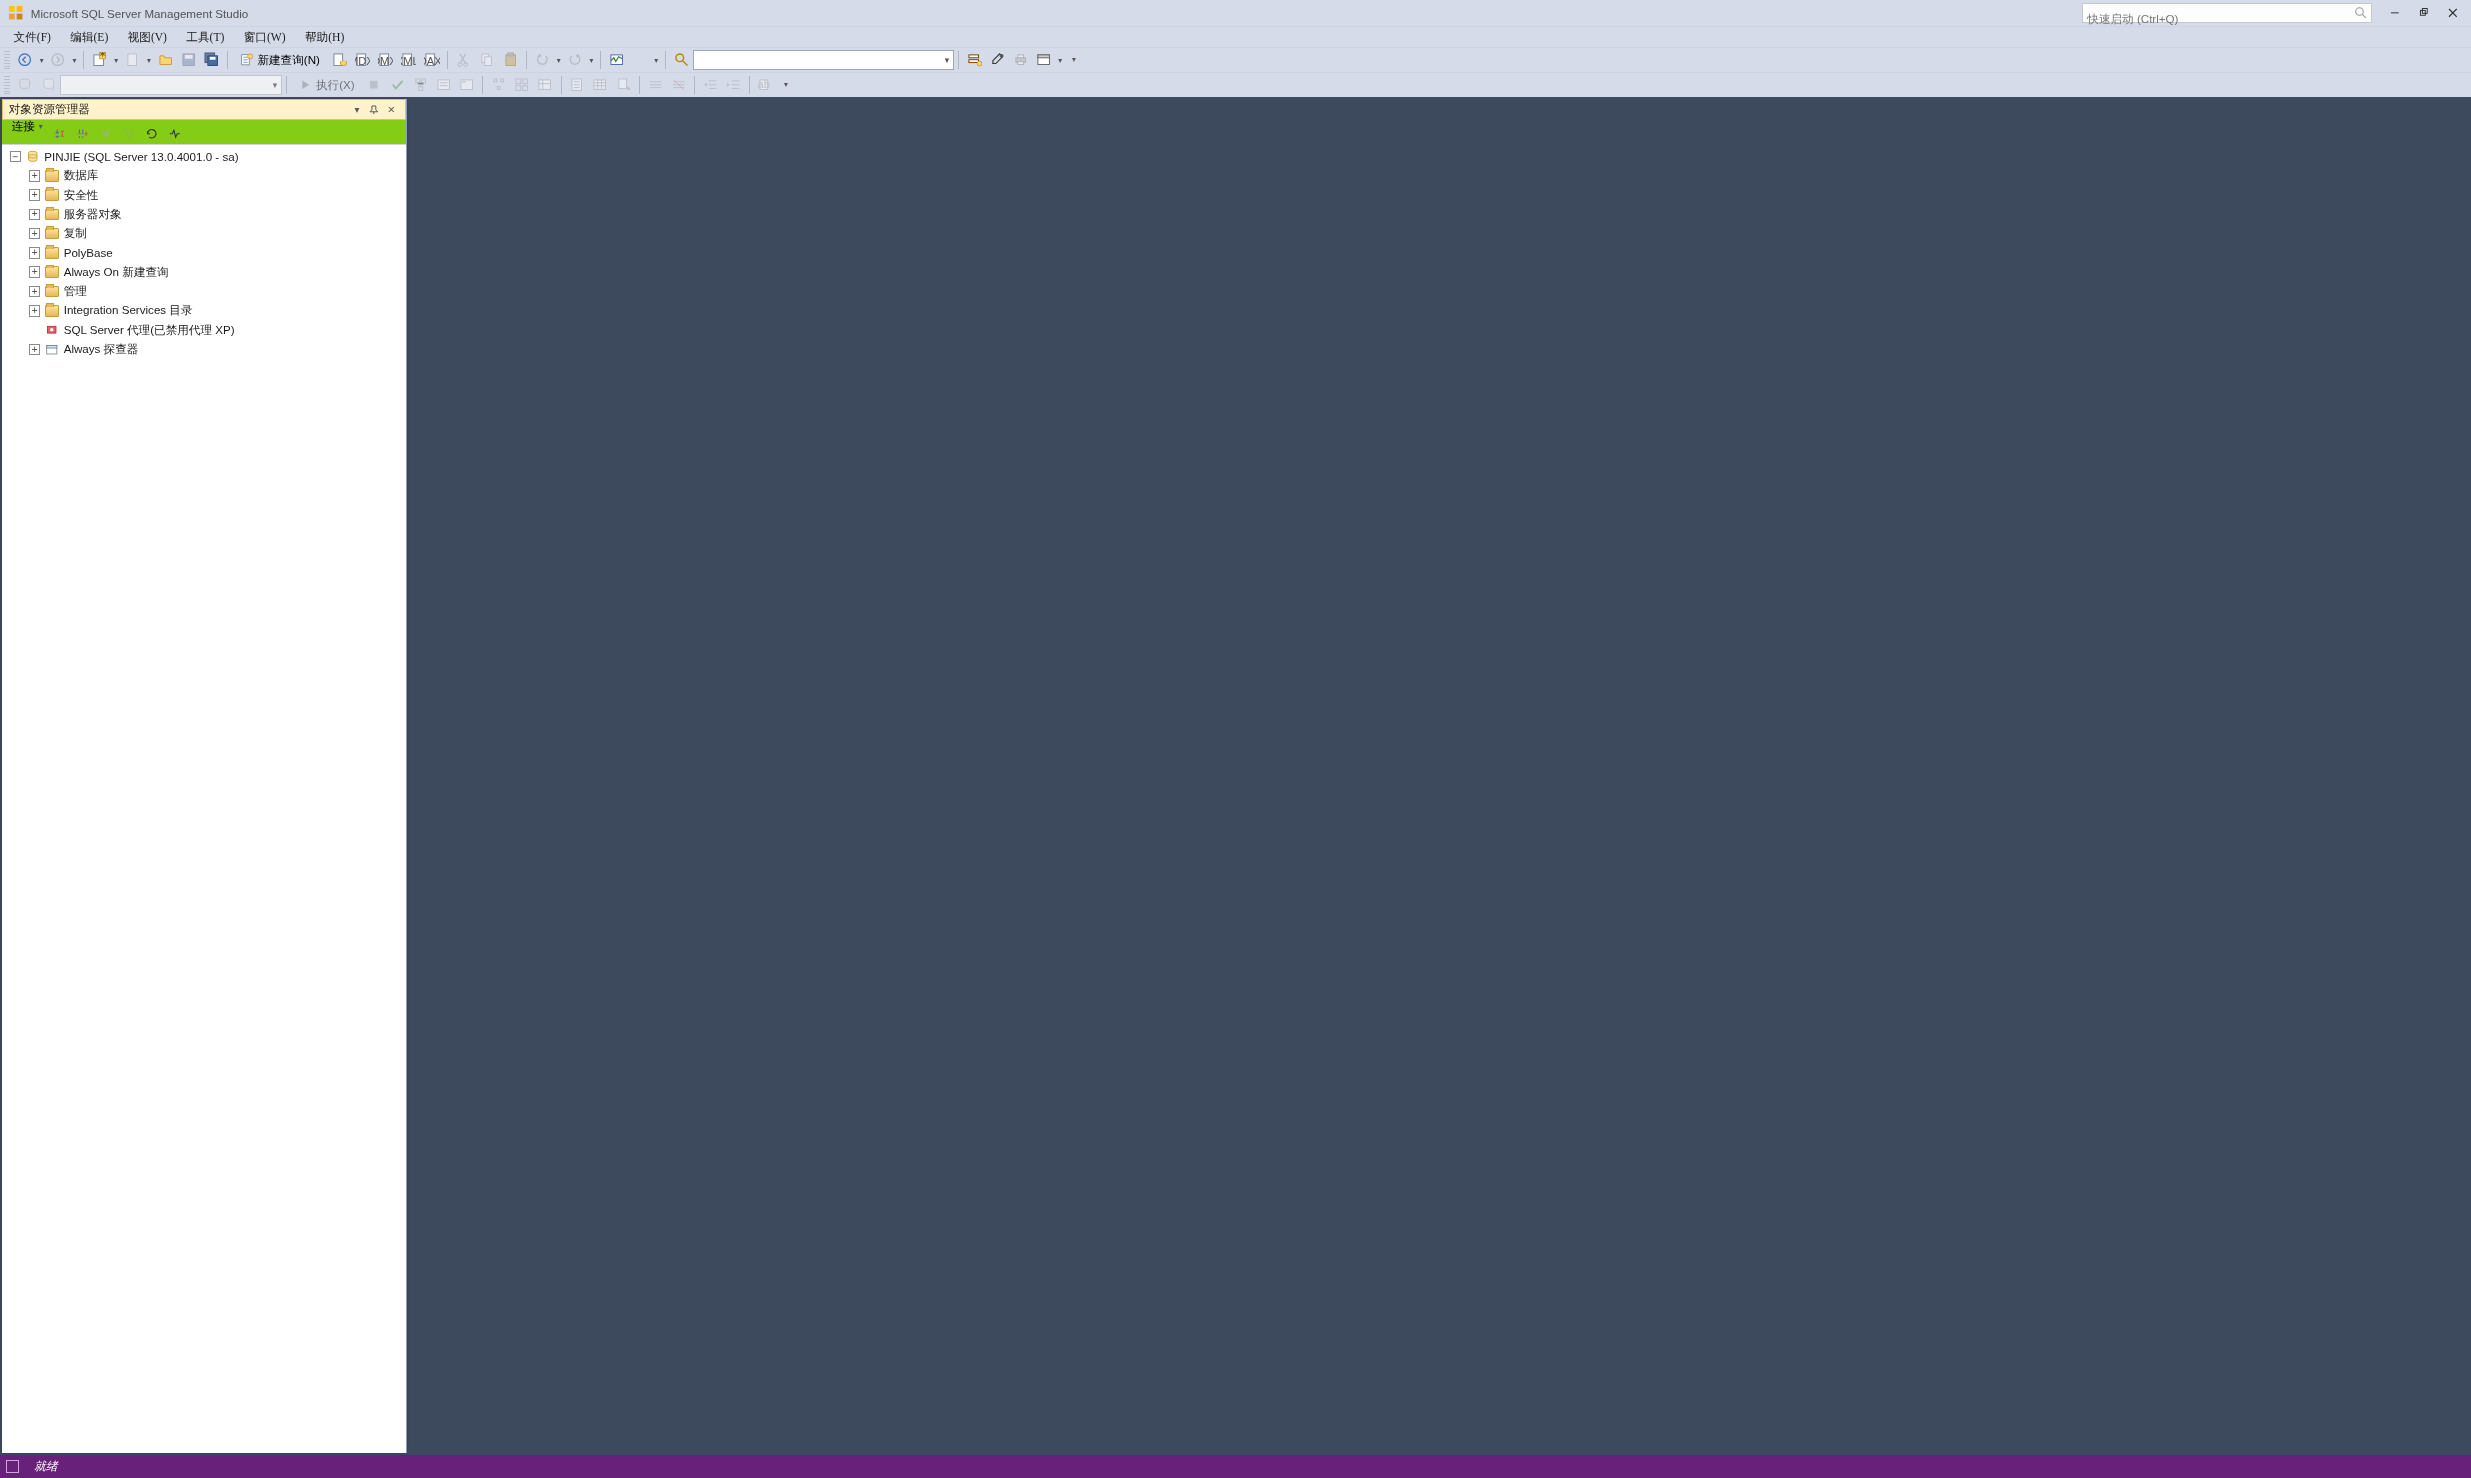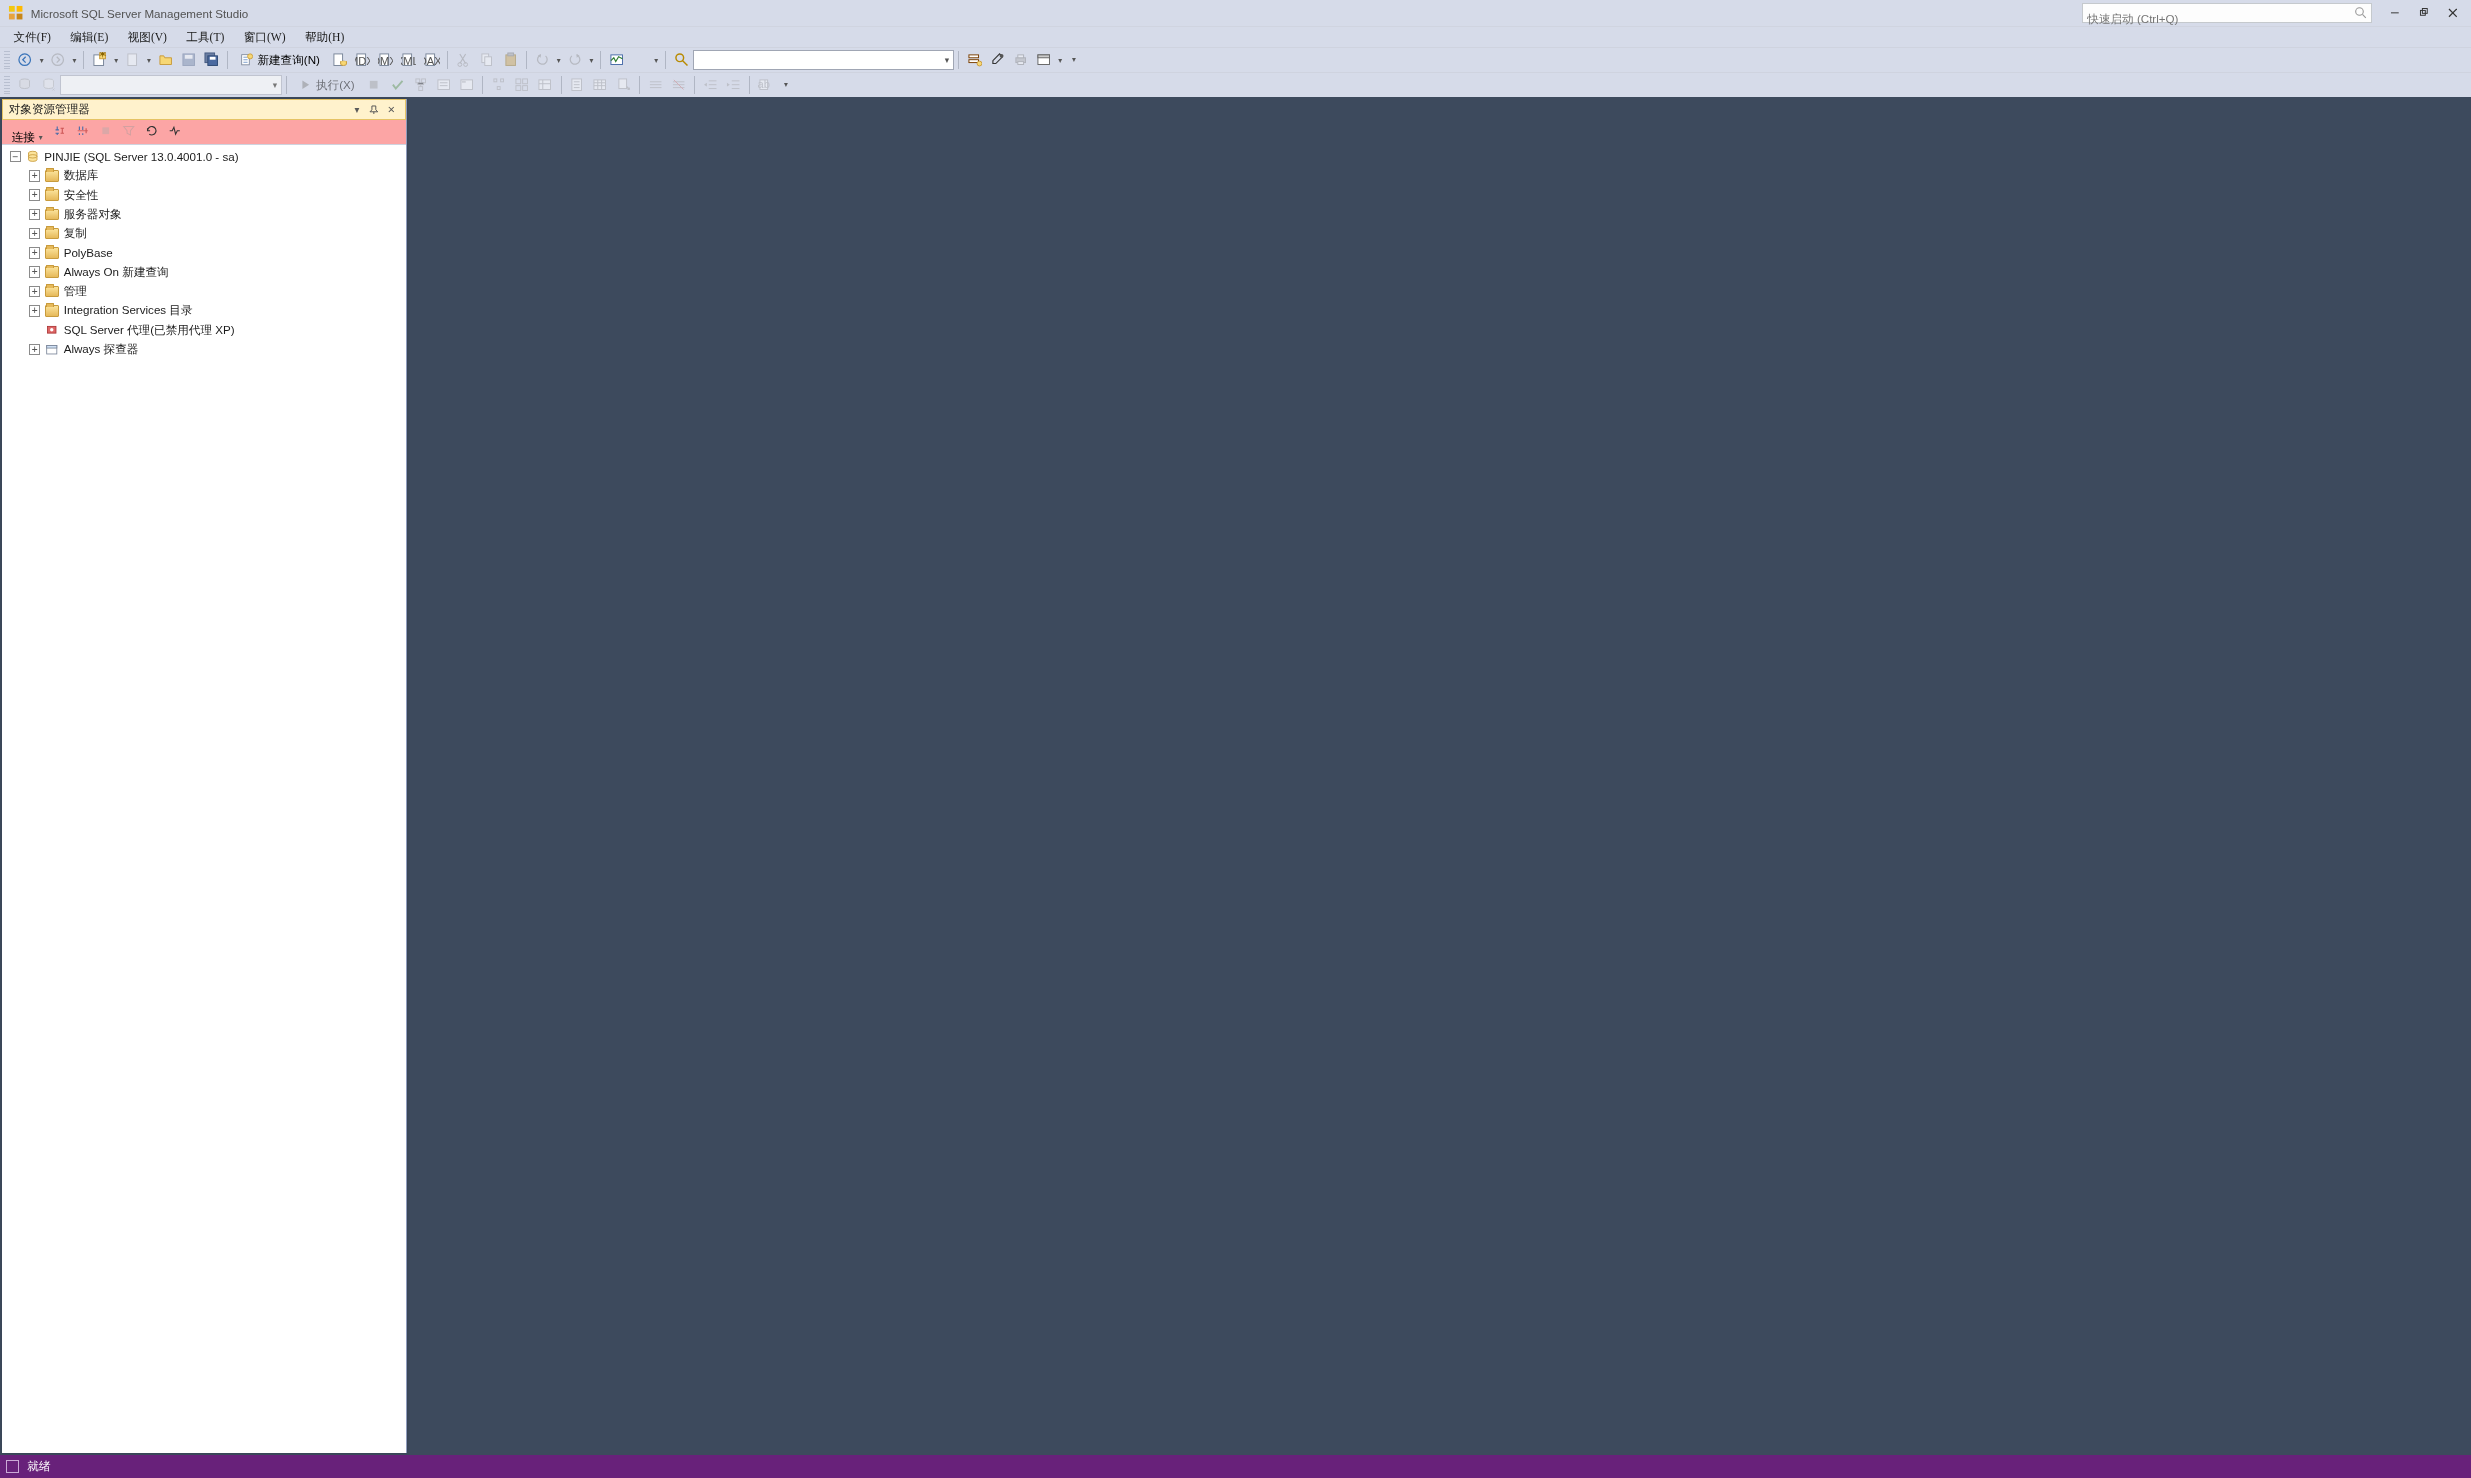--- a/index.html
+++ b/index.html
@@ -37,35 +37,35 @@
 .tb-combo-small input { flex:1; border:none; outline:none; background:transparent; font-size:11.6px; }
 .tb-combo-small .dd-arrow { font-size:8.7px; color:#777; }
 .tb-drop-arrow { width: 9.7px; height: 21px; display: flex; align-items: center; justify-content: center; font-size: 7.7px; color: #555; cursor: pointer; }
 
 
 .main { flex: 1; display: flex; background: #3d4a5d; min-height: 0; }
 .panel { width: 405px; background: #fcfcfc; display: flex; flex-direction: column; border-right: 1px solid #8e9bbc; margin: 1.9px; box-shadow: 0 0 2.9px rgba(0,0,0,.15); }
 .panel-title { height: 21px; background: #fff2cc; border: 1px solid #e5c365; display: flex; align-items: center; padding: 0 5.8px; color: #1b1b1b; }
 .panel-title .pt-text { flex: 1; }
 .panel-title .pt-btn { width: 15.4px; height: 15.4px; display: flex; align-items: center; justify-content: center; cursor: pointer; margin-left: 1.9px; font-size: 9.7px; color: #5a5a5a; }
-.panel-toolbar { height: 25px; background: #fca5a5; border-bottom: 1px solid #cfd3df; display: flex; align-items: flex-start; padding: 0 3.9px; }
+.panel-toolbar { height: 25px; background: #84cc16; border-bottom: 1px solid #cfd3df; display: flex; align-items: flex-end; padding: 0 3.9px; }
 .panel-toolbar .tb-text-btn { padding: 0 3.9px; }
 .tree { flex: 1; background: #fff; overflow: auto; padding: 1.9px 0; }
 .tree-row { display: flex; align-items: center; height: 19.3px; padding-left: 3.9px; cursor: pointer; white-space: nowrap; }
 .tree-expander { width: 11.6px; height: 11.6px; border: 1px solid #8b8b8b; background: #fff; display: flex; align-items: center; justify-content: center; font-size: 9.7px; line-height: 1; color: #555; margin-right: 3.9px; cursor: pointer; font-family: monospace; }
 .tree-expander.leaf { border: none; background: transparent; }
 .tree-icon { width: 15.4px; height: 15.4px; margin-right: 3.9px; display: inline-flex; align-items:center; justify-content:center; }
 .tree-label { color: #1b1b1b; }
 .indent-1 { padding-left: 7.7px; }
 .indent-2 { padding-left: 27px; }
 
 .editor-area { flex: 1; background: #3d4a5d; }
 
 
-.statusbar { height: 23px; background: #68217a; display: flex; align-items: center; padding: 0 5.8px; color: #fff; gap: 8px; }
+.statusbar { height: 23px; background: #68217a; display: flex; align-items: center; padding: 0 5.8px; color: #fff; gap: 15px; font-style: italic; }
 .status-icon { width: 13.5px; height: 13.5px; border: 1px solid #d6b8e0; opacity: .9; }
 
 
 .ico { width: 15.4px; height: 15.4px; display: block; }
 .ico-sm { width: 13.5px; height: 13.5px; }
 
 .folder-ico { width:13.5px; height:11.6px; background: linear-gradient(#fbe39b,#e6b95a); border:1px solid #c89b3c; border-radius:1px; position:relative; }
 .folder-ico::before { content:""; position:absolute; top:-2.9px; left:0; width:5.8px; height:2.9px; background:#e6b95a; border:1px solid #c89b3c; border-bottom:none; border-radius:1px 1px 0 0; }
 .server-ico { width:13.5px; height:13.5px; display:inline-block; }
 </style>

